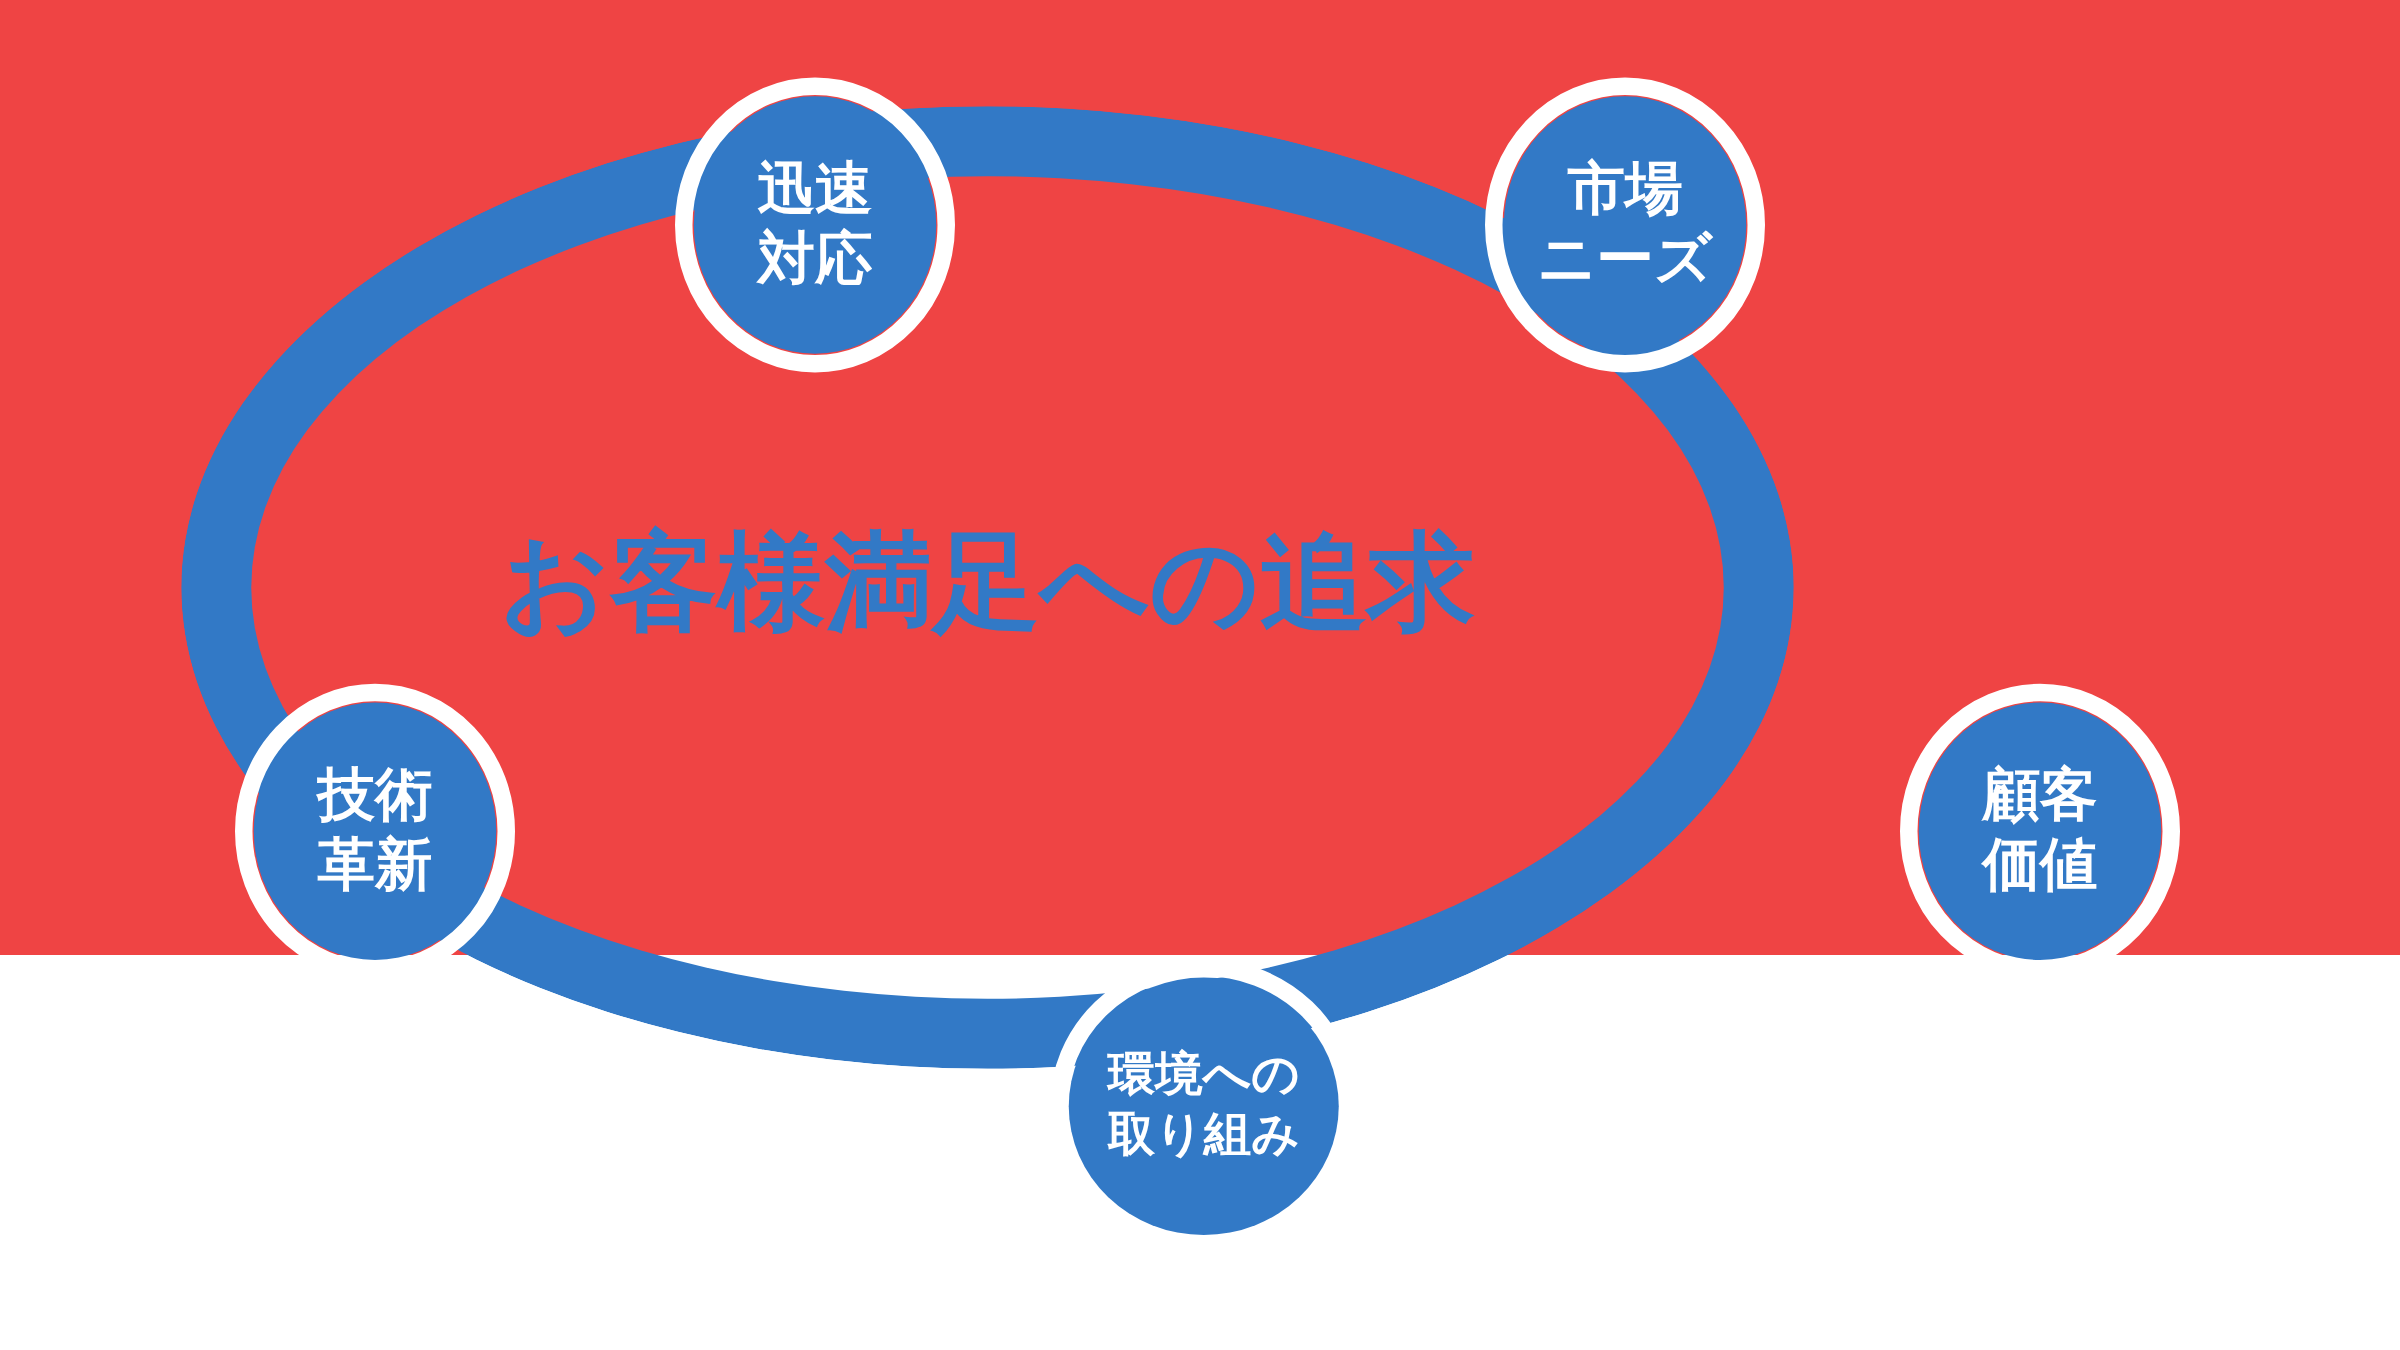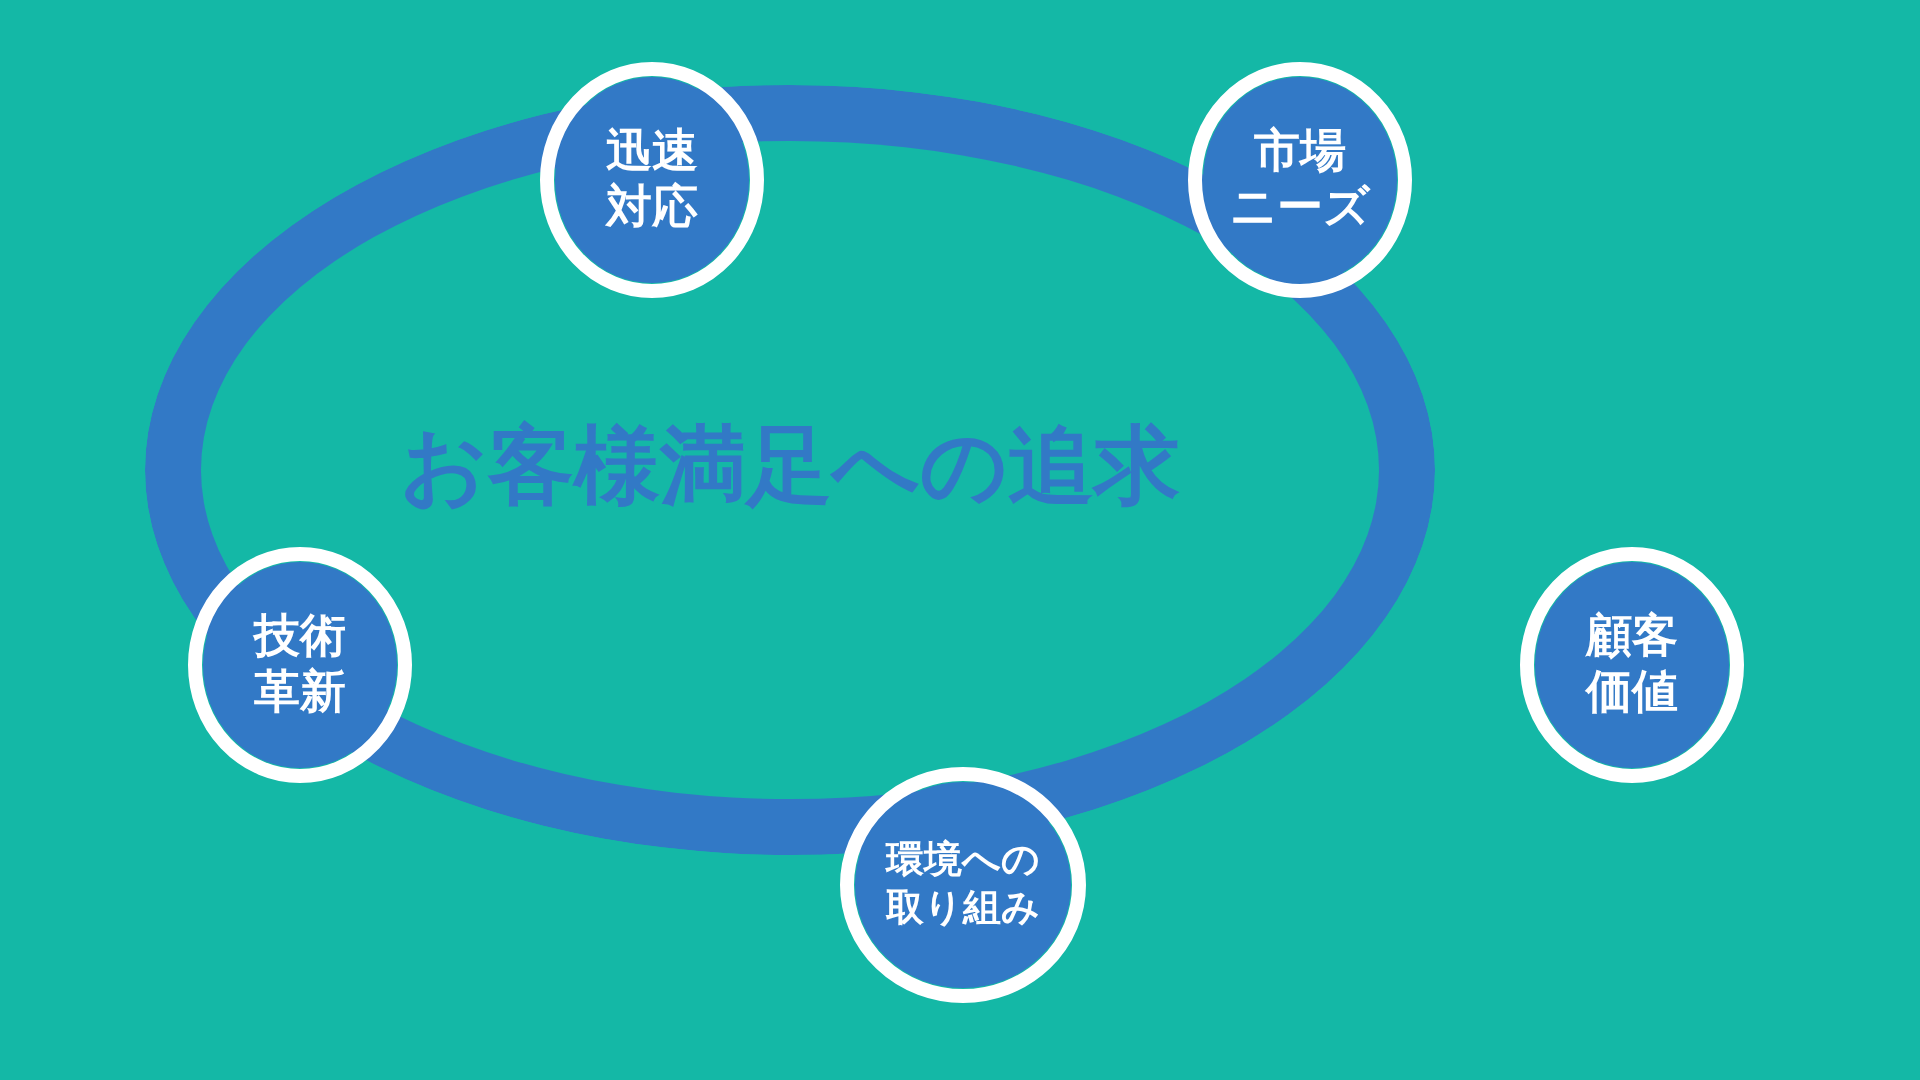--- a/index.html
+++ b/index.html
@@ -11,22 +11,22 @@
     background: #FFFFFF;
     overflow: hidden;
   }
   body {
     font-family: "Liberation Sans", "DejaVu Sans", sans-serif;
   }
 
   #diagram-root {
     position: relative;
     width: 1920px;
-    height: 1080px;
-    background: #14b8a6;
+    height: 764px;
+    background: #ef4444;
   }
 
   #diagram-svg {
     position: absolute;
     left: 0;
     top: 0;
     width: 1920px;
     height: 1080px;
     display: block;
   }

